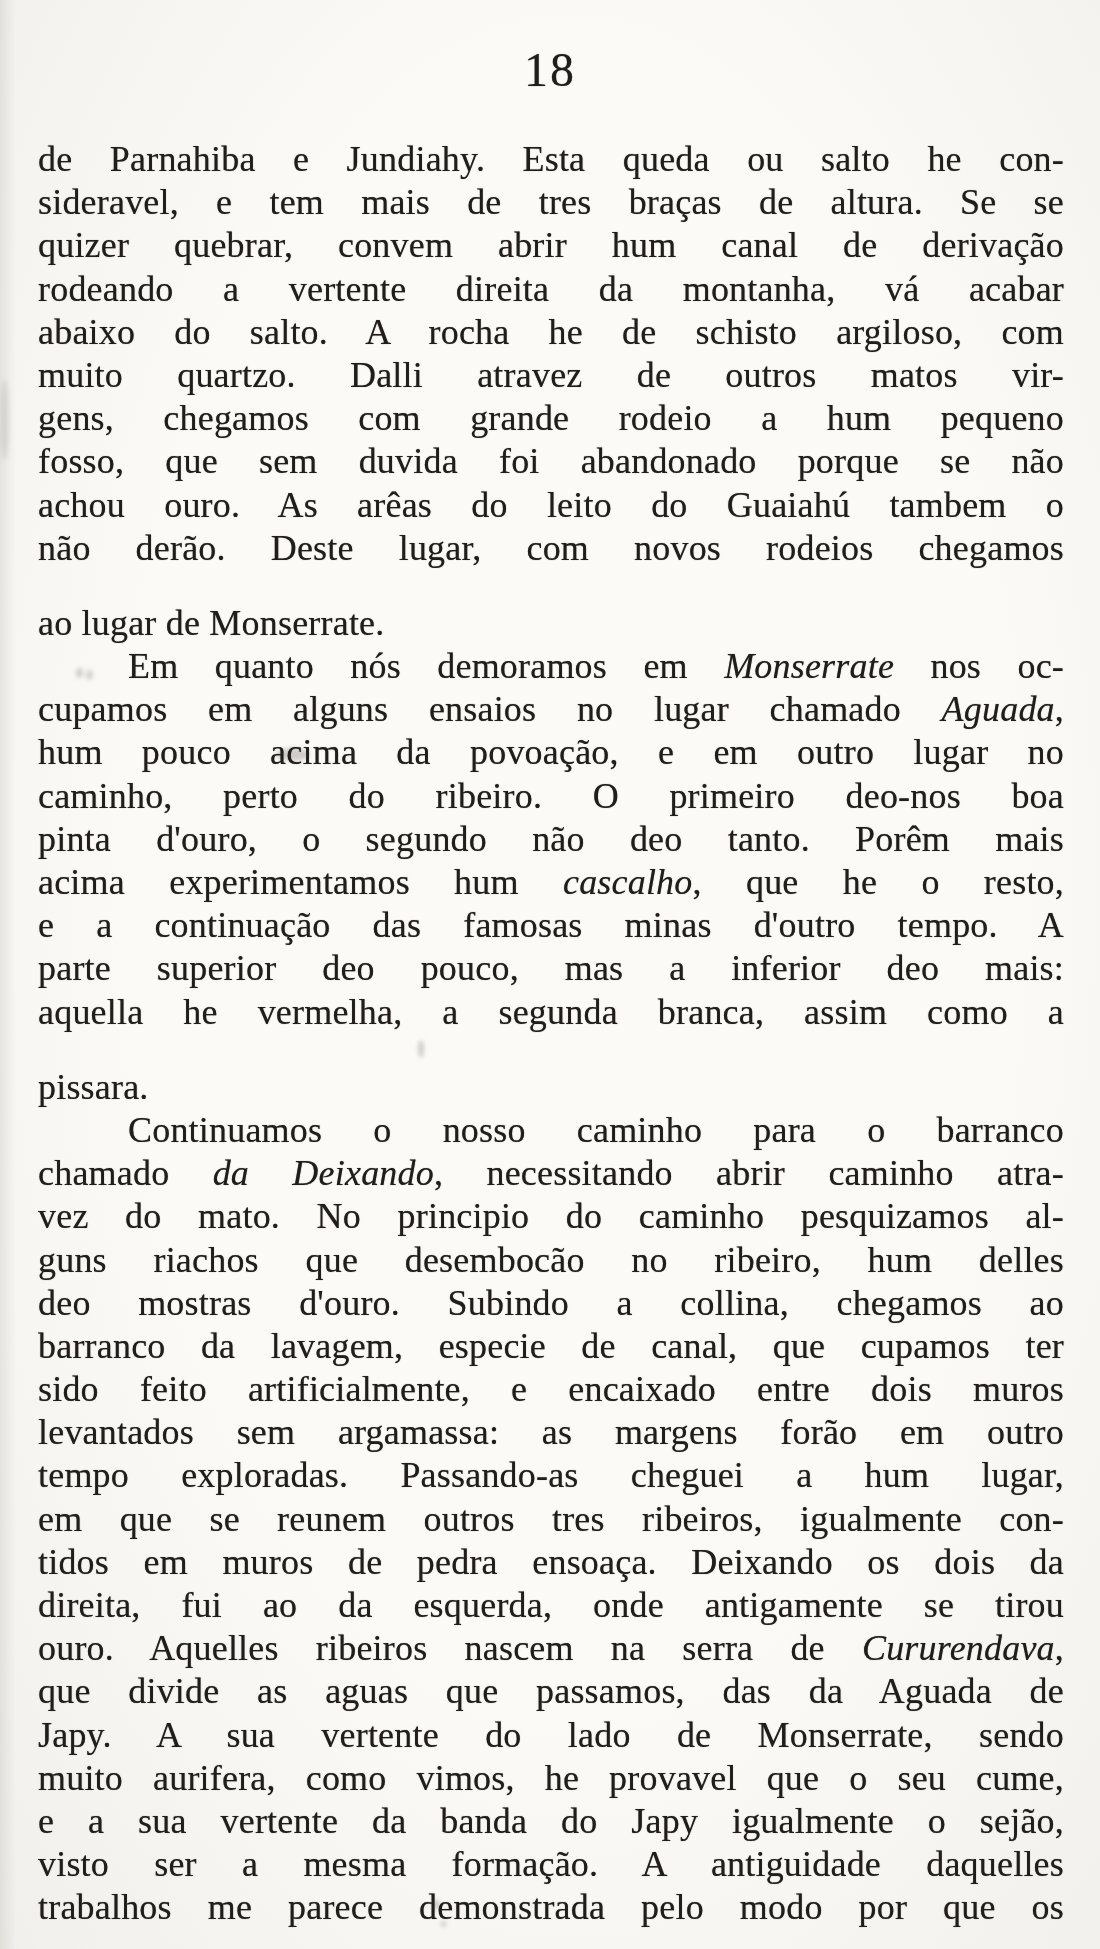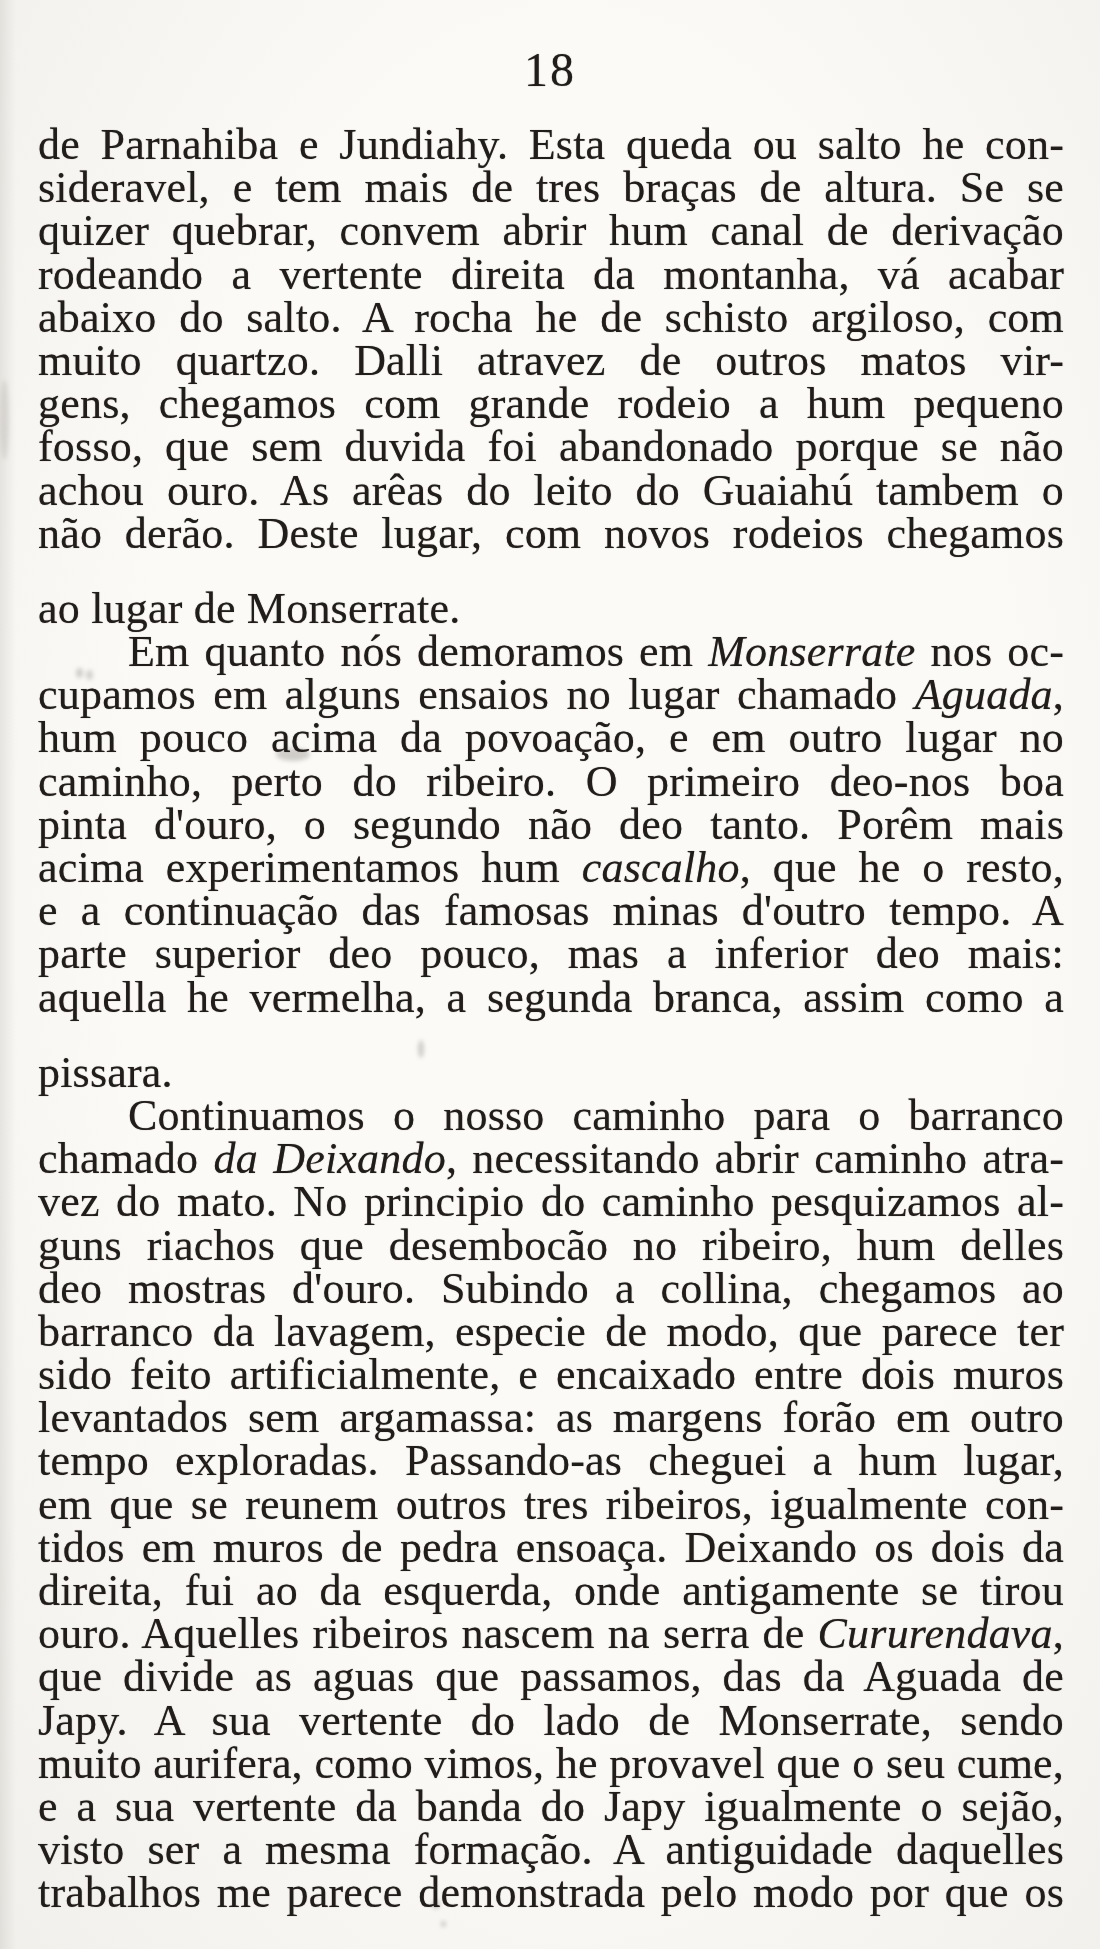--- a/index.html
+++ b/index.html
@@ -30,23 +30,23 @@
     width: 1100px;
     text-align: center;
     font-size: 48px;
     line-height: 1;
     letter-spacing: 2px;
     text-shadow: 0 0 1px rgba(30,25,20,0.6);
   }
   .text-block {
     position: absolute;
     left: 38px;
-    top: 123px;
+    top: 138px;
     width: 1026px;
-    font-size: 44px;
+    font-size: 36px;
     line-height: 43.2px;
     text-shadow: 0 0 0.9px rgba(28,23,18,0.62);
     letter-spacing: 0.2px;
   }
   .line {
     height: 43.2px;
     overflow: visible;
     text-align: justify;
     text-align-last: justify;
   }
@@ -108,21 +108,21 @@
     <div class="line"><span>acima experimentamos hum </span><i>cascalho</i><span>, que he o resto,</span></div>
     <div class="line"><span>e a continuação das famosas minas d'outro tempo. A</span></div>
     <div class="line"><span>parte superior deo pouco, mas a inferior deo mais:</span></div>
     <div class="line"><span>aquella he vermelha, a segunda branca, assim como a</span></div>
     <div class="line plain"><span>pissara.</span></div>
     <div class="line ind"><span>Continuamos o nosso caminho para o barranco</span></div>
     <div class="line"><span>chamado </span><i>da Deixando</i><span>, necessitando abrir caminho atra-</span></div>
     <div class="line"><span>vez do mato. No principio do caminho pesquizamos al-</span></div>
     <div class="line"><span>guns riachos que desembocão no ribeiro, hum delles</span></div>
     <div class="line"><span>deo mostras d'ouro. Subindo a collina, chegamos ao</span></div>
-    <div class="line"><span>barranco da lavagem, especie de modo, que parece ter</span></div>
+    <div class="line"><span>barranco da lavagem, especie de canal, que cupamos ter</span></div>
     <div class="line"><span>sido feito artificialmente, e encaixado entre dois muros</span></div>
     <div class="line"><span>levantados sem argamassa: as margens forão em outro</span></div>
     <div class="line"><span>tempo exploradas. Passando-as cheguei a hum lugar,</span></div>
     <div class="line"><span>em que se reunem outros tres ribeiros, igualmente con-</span></div>
     <div class="line"><span>tidos em muros de pedra ensoaça. Deixando os dois da</span></div>
     <div class="line"><span>direita, fui ao da esquerda, onde antigamente se tirou</span></div>
     <div class="line"><span>ouro. Aquelles ribeiros nascem na serra de </span><i>Cururendava</i><span>,</span></div>
     <div class="line"><span>que divide as aguas que passamos, das da Aguada de</span></div>
     <div class="line"><span>Japy. A sua vertente do lado de Monserrate, sendo</span></div>
     <div class="line"><span>muito aurifera, como vimos, he provavel que o seu cume,</span></div>

